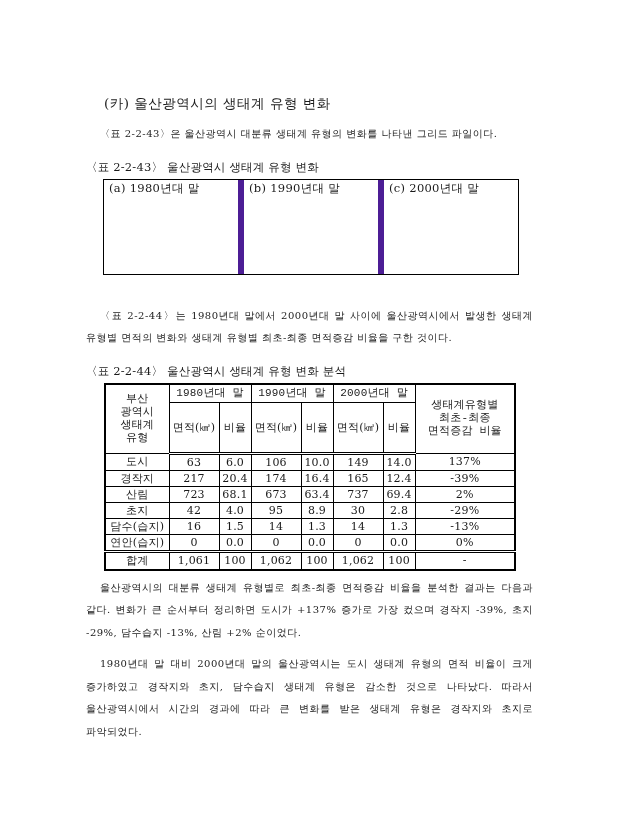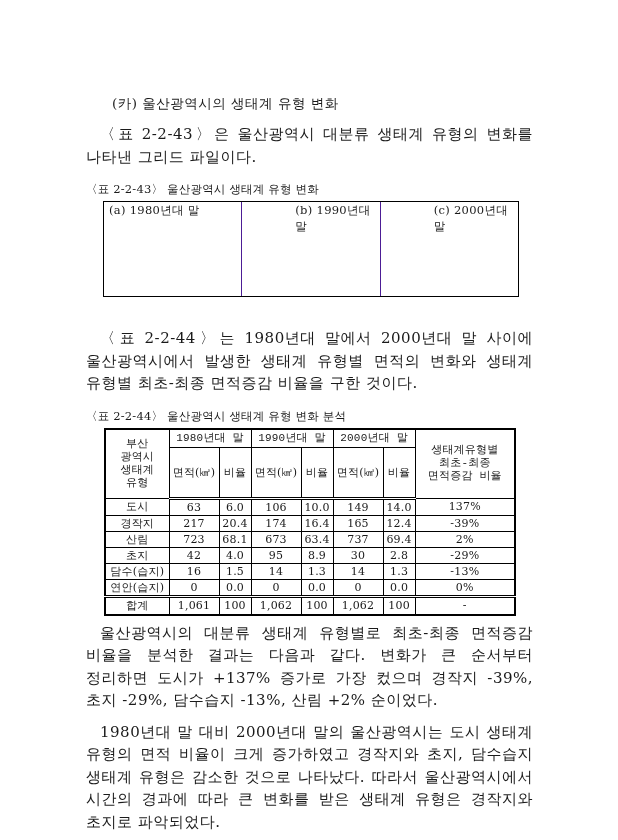--- a/index.html
+++ b/index.html
@@ -5,33 +5,33 @@
   html,body{margin:0;padding:0;background:#888;}
   .page{
     position:relative;
     width:618px;height:840px;
     background:#ffffff;
     font-family:"DejaVu Serif","Liberation Serif",serif;
     color:#1a1a1a;
     overflow:hidden;
   }
   .content{padding:92px 85px 0 86px;}
-  .heading{font-size:13.5px;line-height:22px;margin:0 0 0 26px;letter-spacing:0.5px;}
-  .para{font-size:15px;line-height:22.5px;text-align:justify;word-break:keep-all;
+  .heading{font-size:13.5px;line-height:22px;margin:0 0 0 18px;letter-spacing:0.5px;}
+  .para{font-size:10px;line-height:22.5px;text-align:justify;word-break:keep-all;
         text-indent:14px;margin:0;letter-spacing:0.5px;}
   .para.p1{margin-top:9px;}
   .para.p2{margin-top:30px;}
   .para.p3{margin-top:6px;}
   .para.p4{margin-top:9px;}
   .tbl-caption{font-size:11.5px;margin-top:14px;letter-spacing:0.2px;}
 
   
   .figure{width:414px;margin:4px 0 0 17px;border:1.5px solid #000;display:flex;background:#fff;}
   .panel{width:33.333%;display:flex;}
-  .panel + .panel{border-left:1px solid #4c1d95;gap:48px;}
+  .panel + .panel{border-left:6px solid #4c1d95;}
   .map-area{position:relative;height:93px;border-bottom:1px solid #000;overflow:hidden;}
   .map-svg{position:absolute;left:4px;top:3px;}
   .panel-cap{height:16px;font-size:11.5px;line-height:16px;padding-left:5px;letter-spacing:0.3px;}
 
   .legend{position:absolute;top:5px;right:4px;width:31px;background:#fff;
           border:0.5px solid #aaa;padding:1px 0;}
   .legend-title{font-size:3.6px;font-weight:bold;text-align:center;line-height:4px;
                 white-space:nowrap;overflow:hidden;}
   .lg-row{display:flex;align-items:center;height:4.6px;padding:0 1.5px;}
   .sw{display:inline-block;width:8px;height:3.6px;border:0.4px solid #000;flex:none;}

